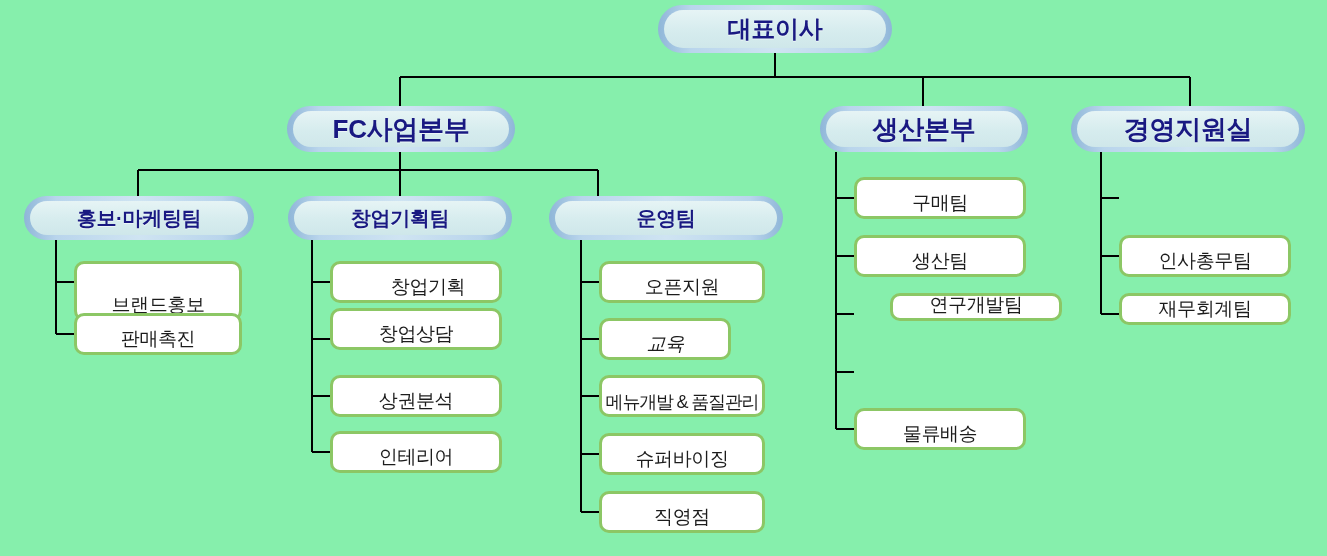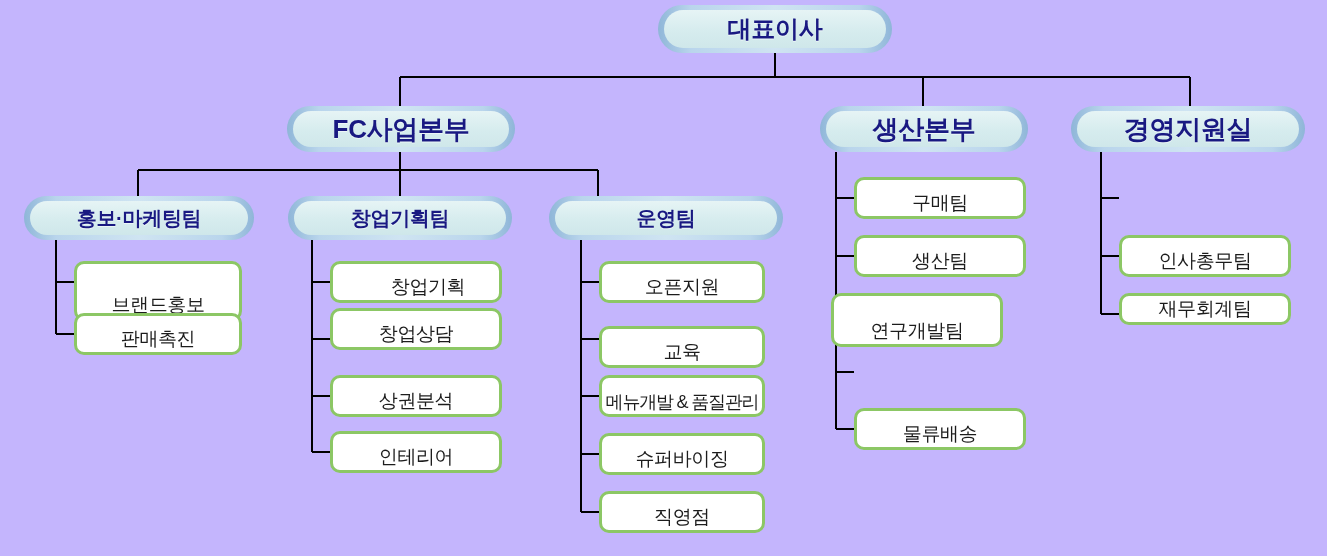--- a/index.html
+++ b/index.html
@@ -7,21 +7,21 @@
     padding: 0;
     background: #ffffff;
   }
   body {
     font-family: "Liberation Sans", "DejaVu Sans", sans-serif;
   }
   #chart {
     position: relative;
     width: 1327px;
     height: 556px;
-    background: #c4b5fd;
+    background: #86efac;
     overflow: hidden;
   }
   #lines {
     position: absolute;
     left: 0;
     top: 0;
     width: 1327px;
     height: 556px;
     pointer-events: none;
   }
@@ -195,40 +195,40 @@
   <div class="leaf" style="left:330px; top:375px; width:172px; height:42px;">
     <span class="leaf-label">상권분석</span>
   </div>
   <div class="leaf" style="left:330px; top:431px; width:172px; height:42px;">
     <span class="leaf-label">인테리어</span>
   </div>
 
   <div class="leaf" style="left:599px; top:261px; width:166px; height:42px;">
     <span class="leaf-label">오픈지원</span>
   </div>
-  <div class="leaf" style="left:599px; top:326px; width:166px; height:42px;">
+  <div class="leaf" style="left:599px; top:318px; width:132px; height:42px;font-style:italic;">
     <span class="leaf-label">교육</span>
   </div>
   <div class="leaf wide" style="left:599px; top:375px; width:166px; height:42px;">
     <span class="leaf-label">메뉴개발 &amp; 품질관리</span>
   </div>
   <div class="leaf" style="left:599px; top:433px; width:166px; height:42px;">
     <span class="leaf-label">슈퍼바이징</span>
   </div>
   <div class="leaf" style="left:599px; top:491px; width:166px; height:42px;">
     <span class="leaf-label">직영점</span>
   </div>
 
   <div class="leaf" style="left:854px; top:177px; width:172px; height:42px;">
     <span class="leaf-label">구매팀</span>
   </div>
   <div class="leaf" style="left:854px; top:235px; width:172px; height:42px;">
     <span class="leaf-label">생산팀</span>
   </div>
-  <div class="leaf" style="left:831px; top:293px; width:172px; height:54px;">
+  <div class="leaf" style="left:890px; top:293px; width:172px; height:28px;">
     <span class="leaf-label">연구개발팀</span>
   </div>
   <div class="leaf" style="left:854px; top:408px; width:172px; height:42px;">
     <span class="leaf-label">물류배송</span>
   </div>
 
   <div class="leaf" style="left:1119px; top:235px; width:172px; height:42px;">
     <span class="leaf-label">인사총무팀</span>
   </div>
   <div class="leaf" style="left:1119px; top:293px; width:172px; height:32px;">

